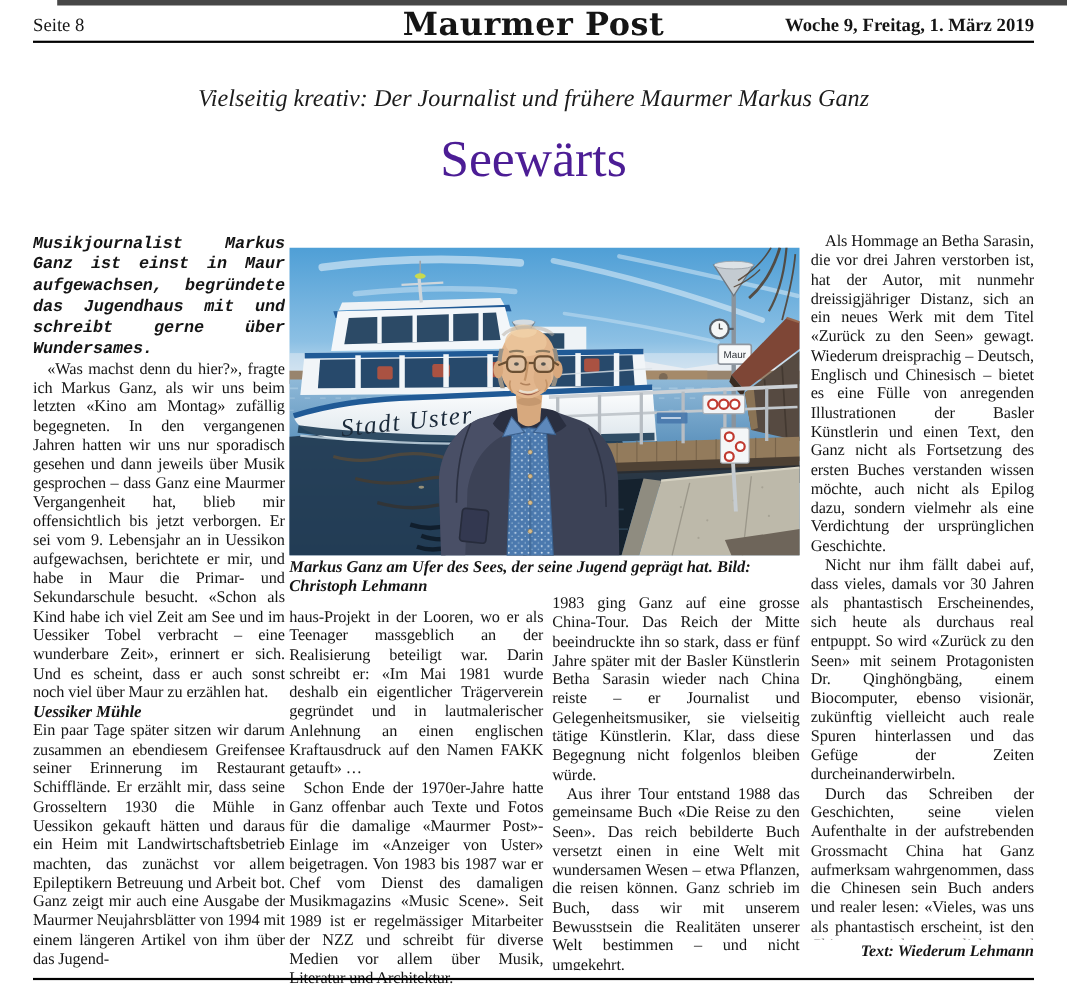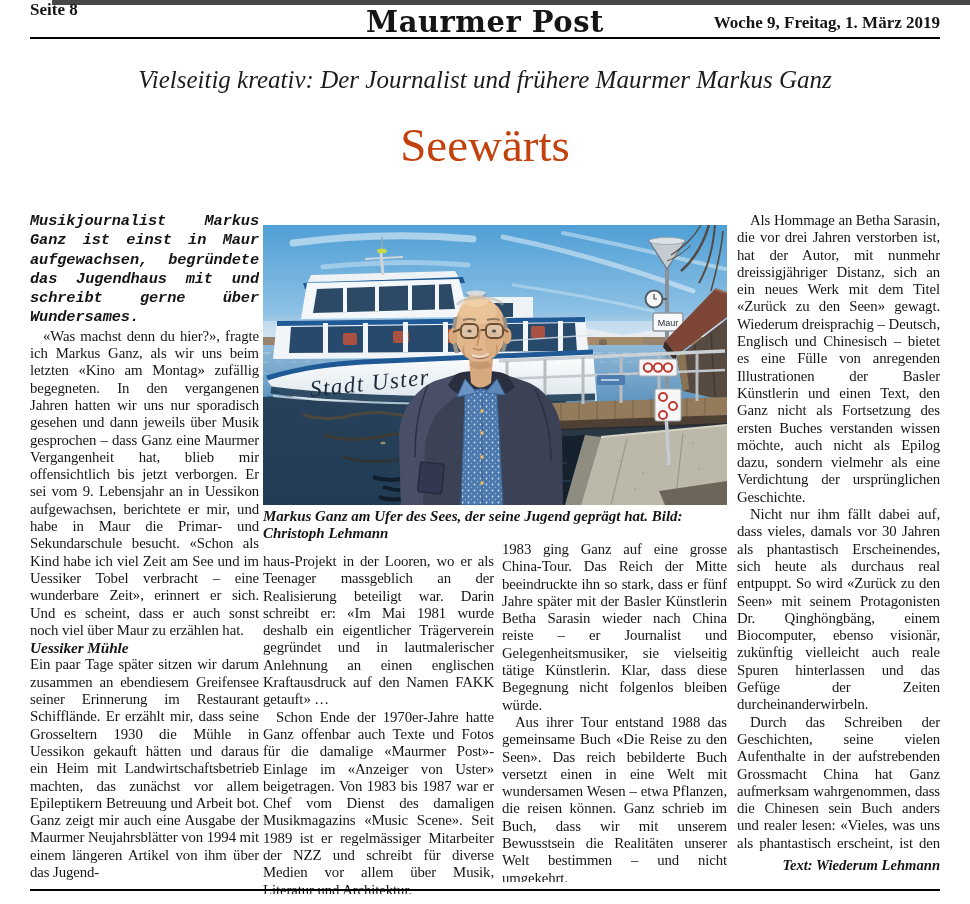--- a/index.html
+++ b/index.html
@@ -1,27 +1,27 @@
 <!DOCTYPE html>
 <html lang="de"><head>
 <meta charset="utf-8">
 <style>
   html,body{margin:0;padding:0;background:#ffffff;}
   .page{position:relative;width:970px;height:904px;background:#ffffff;overflow:hidden;
         font-family:"Liberation Serif",serif;color:#151515;}
   .abs{position:absolute;}
   
   .scan-bar{top:0;left:52px;right:0;height:5px;background:#2e2e2e;opacity:.88;}
-  .hdr-left{top:0;left:30px;font-size:17px;font-weight:bold;}
+  .hdr-left{top:13px;left:30px;font-size:17px;font-weight:normal;}
   .hdr-right{top:13px;right:30px;font-size:17px;font-weight:bold;text-align:left;}
   .masthead{top:5px;left:0;right:0;text-align:center;font-family:"DejaVu Serif",serif;
             font-weight:bold;font-size:29px;letter-spacing:.5px;}
   .hdr-rule{top:37px;left:30px;right:30px;height:2px;background:#000;}
-  .kicker{top:66px;left:0;right:0;text-align:center;font-style:italic;font-size:25px;color:#1c1c1c;}
-  .title{top:118px;left:0;right:0;text-align:center;font-size:47px;font-weight:400;color:#c2410c;}
+  .kicker{top:76px;left:0;right:0;text-align:center;font-style:italic;font-size:22px;color:#1c1c1c;}
+  .title{top:118px;left:0;right:0;text-align:center;font-size:47px;font-weight:400;color:#4c1d95;}
   
   .bodytext{font-size:14.8px;line-height:17.3px;text-align:justify;letter-spacing:-0.1px;
             overflow:hidden;hyphens:auto;-webkit-hyphens:auto;}
   .bodytext p{margin:0;}
   .bodytext p.indent{text-indent:13px;}
   .lead{font-weight:bold;font-style:italic;font-size:15.3px;line-height:19.3px;margin:0 0 11px 0;font-family:Liberation Mono, monospace;}
   .subhead{font-weight:bold;font-style:italic;font-size:15.3px;margin:8px 0 1px 0;}
   .subhead.first{margin-top:0;}
   .col1{top:212px;left:30px;width:229px;height:670px;}
   .col2{top:541px;left:263px;width:231px;height:341px;margin-top:12px;}

